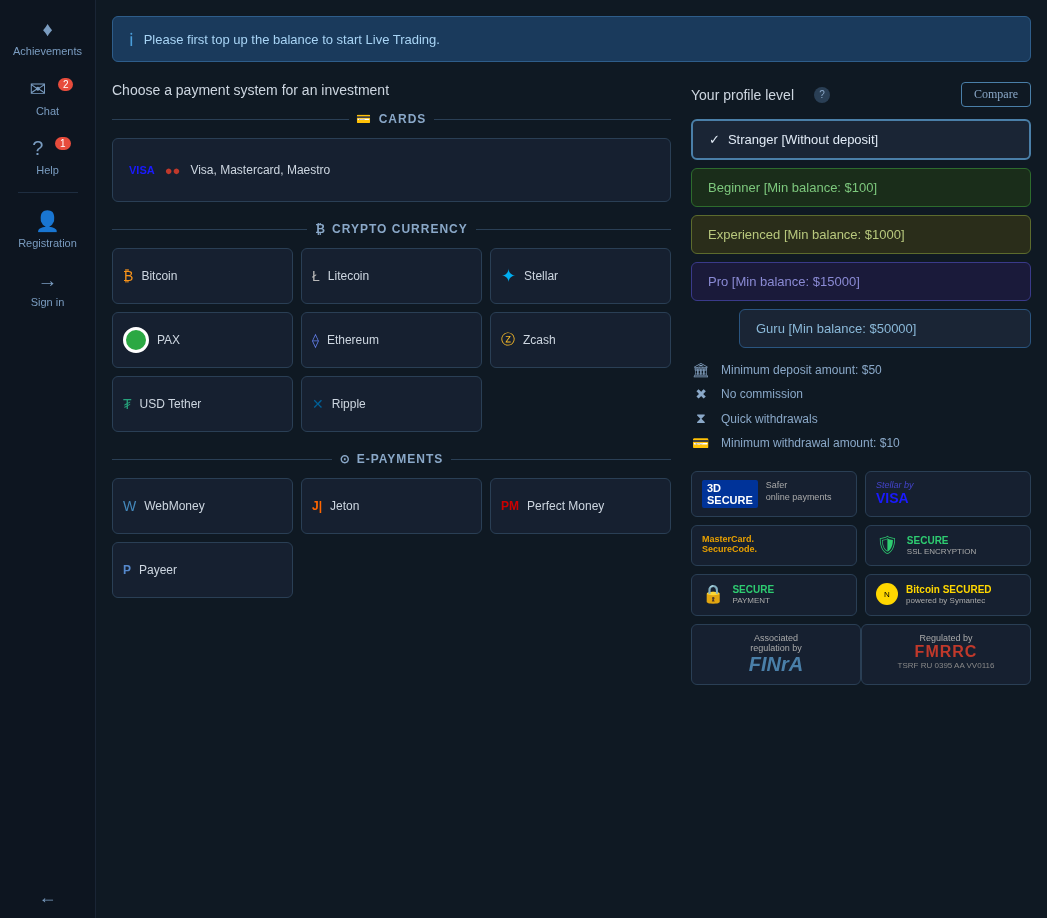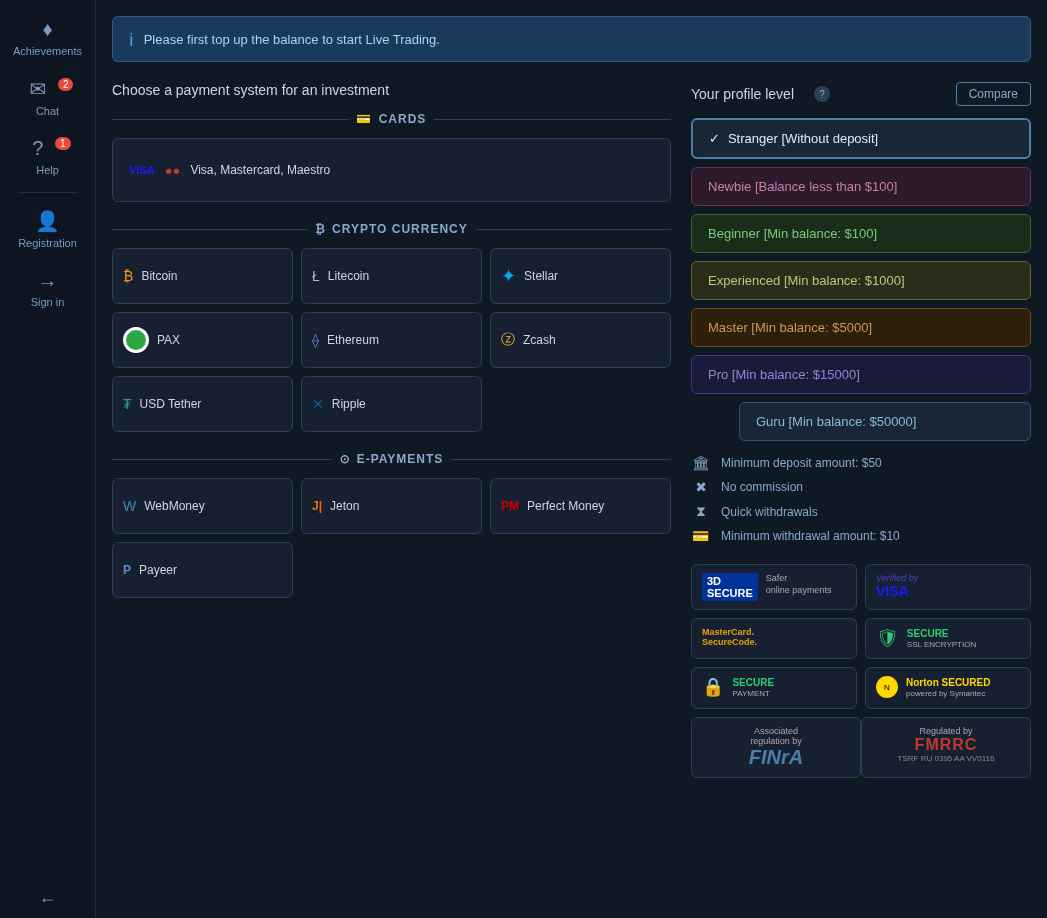--- a/index.html
+++ b/index.html
@@ -206,20 +206,21 @@
     }
     .compare-btn {
       margin-left: auto;
       background: transparent;
       border: 1px solid #4a7fa8;
       color: #8aa8c8;
       border-radius: 4px;
       padding: 4px 12px;
       font-size: 12px;
       cursor: pointer;
+      font-family: Liberation Serif, serif;
     }
 
     .level-item {
       border-radius: 6px;
       padding: 11px 16px;
       margin-bottom: 8px;
       font-size: 13px;
       cursor: pointer;
       display: flex;
       align-items: center;
@@ -522,31 +523,25 @@
       <div class="profile-header">
         <span class="profile-title">Your profile level</span>
         <span class="help-icon">?</span>
         <button class="compare-btn">Compare</button>
       </div>
 
       <div class="level-item level-active">
         <span>✓</span>
         <span>Stranger [Without deposit]</span>
       </div>
-      <div class="level-item level-newbie">
-        <span>Newbie [Balance less than $100]</span>
-      </div>
       <div class="level-item level-beginner">
         <span>Beginner [Min balance: $100]</span>
       </div>
       <div class="level-item level-experienced">
         <span>Experienced [Min balance: $1000]</span>
-      </div>
-      <div class="level-item level-master">
-        <span>Master [Min balance: $5000]</span>
       </div>
       <div class="level-item level-pro">
         <span>Pro [Min balance: $15000]</span>
       </div>
       <div class="level-item level-guru">
         <span>Guru [Min balance: $50000]</span>
       </div>
 
       <div class="features-list">
         <div class="feature-item">
@@ -570,21 +565,21 @@
       <div class="security-badges">
         <div class="badge-item">
           <span class="badge-3d">3D<br>SECURE</span>
           <div class="badge-item-text">
             <div style="font-size:9px;color:#aaa;">Safer</div>
             <div style="font-size:9px;color:#aaa;">online payments</div>
           </div>
         </div>
         <div class="badge-item">
           <div>
-            <div style="font-size:9px;font-style:italic;color:#4444cc;">Verified by</div>
+            <div style="font-size:9px;font-style:italic;color:#4444cc;">Stellar by</div>
             <div class="visa-word">VISA</div>
           </div>
         </div>
         <div class="badge-item">
           <div>
             <div class="mc-secure">MasterCard.</div>
             <div class="mc-secure">SecureCode.</div>
           </div>
         </div>
         <div class="badge-item">
@@ -597,21 +592,21 @@
         <div class="badge-item">
           <span style="font-size:18px;">🔒</span>
           <div class="badge-item-text">
             <div style="font-size:10px;font-weight:bold;color:#2ecc71;">SECURE</div>
             <div style="font-size:8px;color:#aaa;">PAYMENT</div>
           </div>
         </div>
         <div class="badge-item">
           <span class="norton">N</span>
           <div class="badge-item-text">
-            <div style="font-size:10px;font-weight:bold;color:#ffd700;">Norton SECURED</div>
+            <div style="font-size:10px;font-weight:bold;color:#ffd700;">Bitcoin SECURED</div>
             <div style="font-size:8px;color:#aaa;">powered by Symantec</div>
           </div>
         </div>
       </div>
 
       <div class="finra-row">
         <div class="finra-badge">
           <div style="font-size:9px;color:#aaa;">Associated</div>
           <div style="font-size:9px;color:#aaa;">regulation by</div>
           <div class="finra-logo">FINrA</div>

